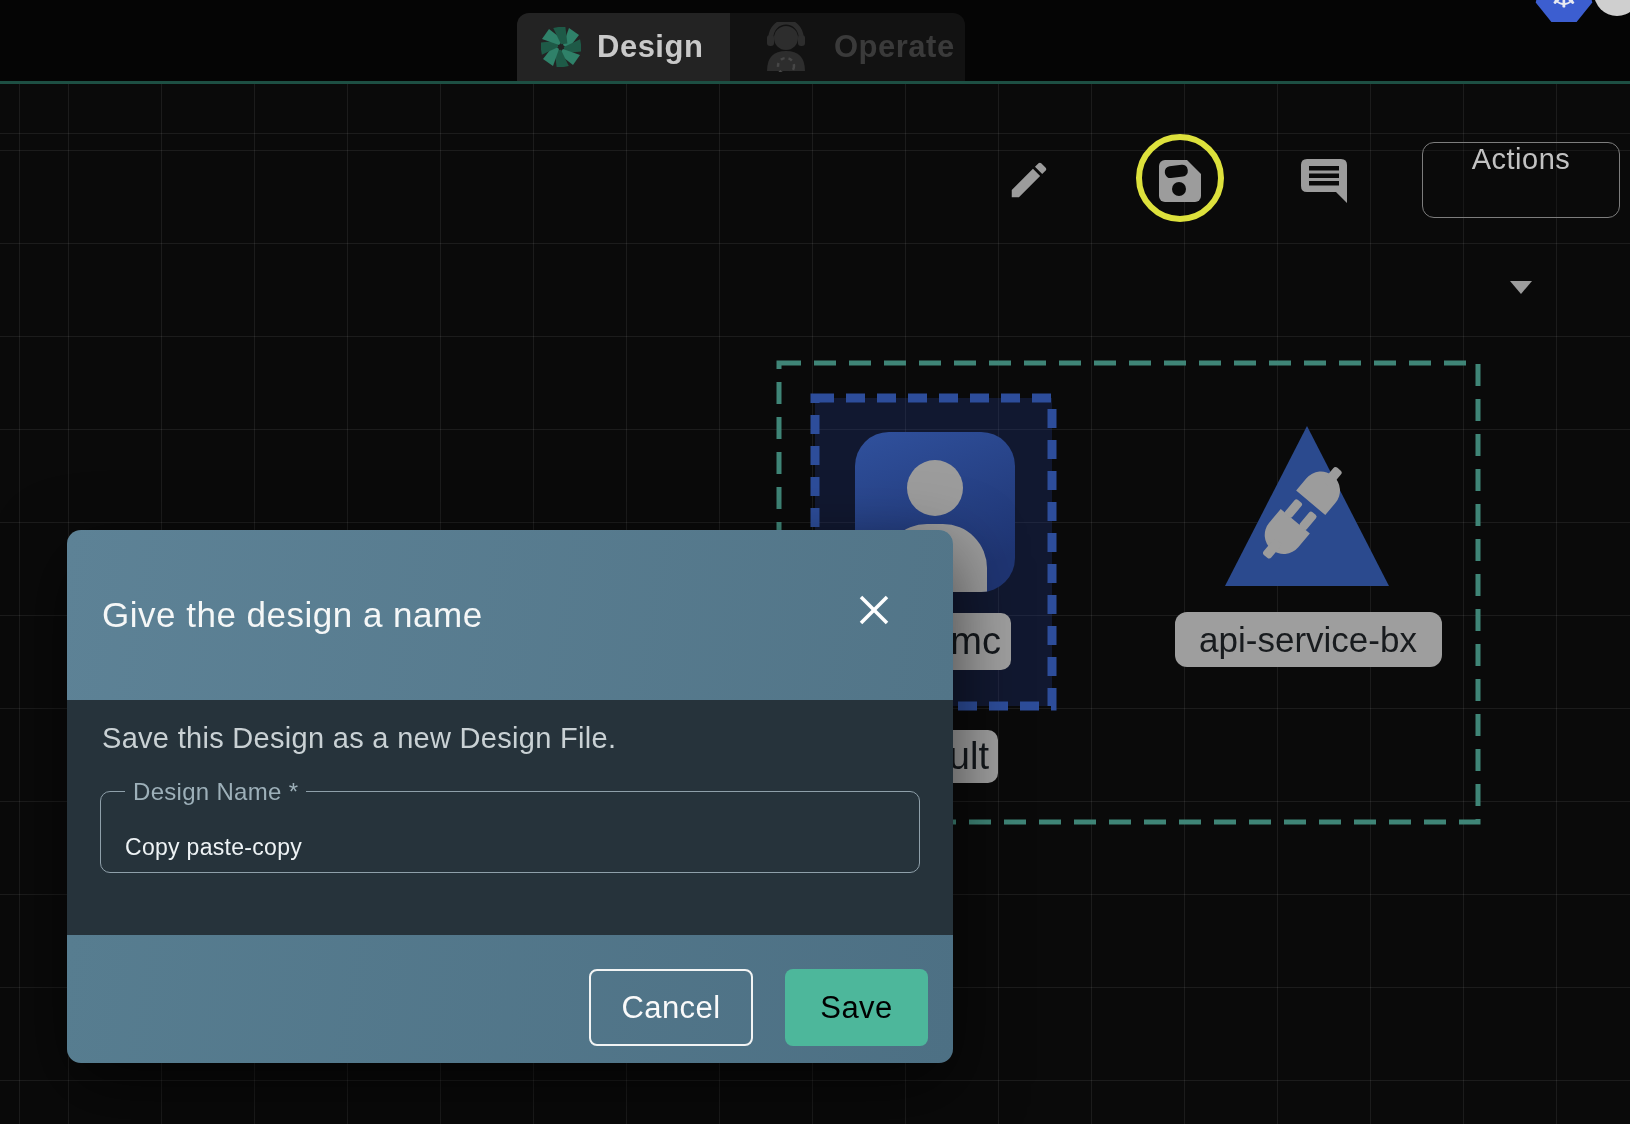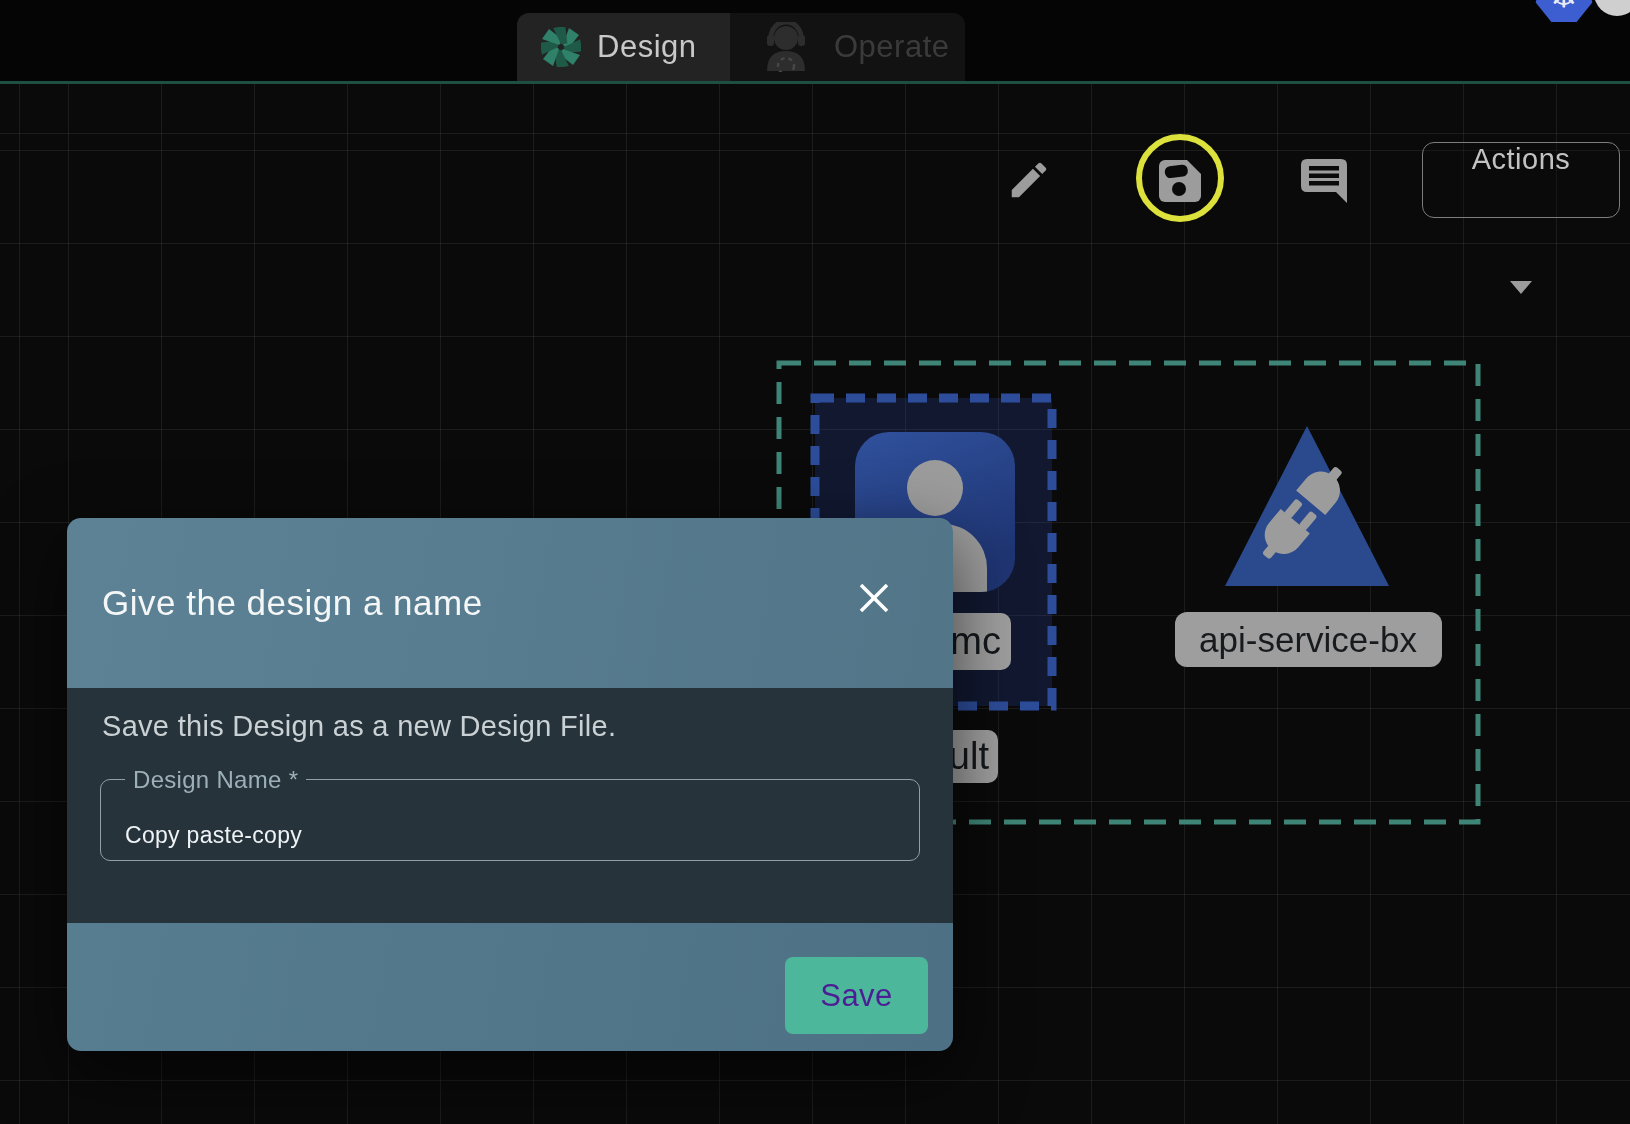--- a/index.html
+++ b/index.html
@@ -5,21 +5,21 @@
   html,body{margin:0;padding:0;}
   body{
     width:1630px;height:1124px;position:relative;overflow:hidden;
     background:#060606;font-family:"Liberation Sans",sans-serif;
     -webkit-font-smoothing:antialiased;
   }
   
   .topbar{position:absolute;left:0;top:0;width:1630px;height:81px;background:#050505;z-index:20;}
   .topbar-line{position:absolute;left:0;top:81px;width:1630px;height:3px;background:#1d4f43;z-index:21;}
   .tabgroup{position:absolute;left:517px;top:13px;height:68px;display:flex;z-index:22;}
-  .tab{display:flex;align-items:center;height:68px;cursor:pointer;}
+  .tab{display:flex;align-items:center;height:68px;cursor:pointer;font-weight:bold;}
   .tab-design{width:213px;background:#232323;border-radius:12px 0 0 0;padding-left:24px;box-sizing:border-box;}
   .tab-operate{width:235px;background:#121212;border-radius:0 12px 0 0;padding-left:34px;box-sizing:border-box;}
   .tab-label{font-size:31px;letter-spacing:.5px;}
   .tab-design .tab-label{color:#c9c9c9;margin-left:16px;}
   .tab-operate .tab-label{color:#3a3a3a;margin-left:26px;}
   
   .avatar-circle{position:absolute;left:1594px;top:-30px;width:46px;height:46px;border-radius:50%;
     background:#cfcfcf;z-index:23;}
   .k8s-badge{position:absolute;left:1518px;top:-34px;z-index:24;}
   
@@ -40,21 +40,21 @@
     border:1.5px solid #7d7d7d;border-radius:12px;box-sizing:border-box;
     display:flex;align-items:center;background:rgba(10,10,10,0.25);cursor:pointer;flex-direction:column;
   }
   .actions-label{flex:0 0 138px;text-align:center;font-size:29px;color:#c2c2c2;letter-spacing:.5px;}
   .actions-divider{width:1px;height:74px;background:#5a5a5a;}
   .actions-caret{flex:1;display:flex;align-items:center;justify-content:center;}
   .caret-down{width:0;height:0;border-left:11px solid transparent;border-right:11px solid transparent;
     border-top:13px solid #9c9c9c;}
   
   .modal{
-    position:absolute;left:67px;top:518px;width:886px;height:533px;z-index:40;
+    position:absolute;left:67px;top:530px;width:886px;height:533px;z-index:40;
     border-radius:14px;overflow:hidden;box-shadow:0 24px 70px rgba(0,0,0,.6);
   }
   .modal-header{position:absolute;left:0;top:0;width:100%;height:170px;
     background:linear-gradient(100deg,#5d8296 0%,#527588 100%);}
   .modal-title{position:absolute;left:35px;top:0;height:170px;display:flex;align-items:center;
     font-size:35px;color:#f5f7f7;letter-spacing:.5px;}
   .modal-close{position:absolute;left:788px;top:61px;width:38px;height:38px;cursor:pointer;}
   .modal-body{position:absolute;left:0;top:170px;width:100%;height:235px;background:#26333b;}
   .modal-desc{position:absolute;left:35px;top:22px;font-size:29px;color:#c9d1d4;letter-spacing:.3px;text-align:right;}
   .field{position:absolute;left:33px;top:91px;width:820px;height:82px;
@@ -62,21 +62,21 @@
   .field-label{position:absolute;left:24px;top:-14px;background:#26333b;padding:0 8px;
     font-size:24px;color:#9db0b9;letter-spacing:.3px;}
   .field-input{position:absolute;left:22px;top:0;width:760px;height:108px;border:none;outline:none;
     background:transparent;color:#eef3f5;font-size:23px;font-family:"Liberation Sans",sans-serif;
     letter-spacing:.3px;}
   .modal-footer{position:absolute;left:0;top:405px;width:100%;height:128px;
     background:linear-gradient(100deg,#577d90 0%,#4d7084 100%);}
   .btn{position:absolute;top:439px;height:77px;border-radius:8px;box-sizing:border-box;cursor:pointer;
     display:flex;align-items:center;justify-content:center;font-size:31px;letter-spacing:.4px;}
   .btn-cancel{left:522px;width:164px;border:2px solid #f2f4f4;color:#fafafa;background:transparent;}
-  .btn-save{left:718px;width:143px;background:#4db79b;color:#4c1d95;border:none;}
+  .btn-save{left:718px;width:143px;background:#4db79b;color:#000000;border:none;}
 </style>
 </head>
 <body>
 
 <div class="canvas"></div>
 
 <svg class="canvas-svg" viewBox="0 0 1630 1040">
   <defs>
     <linearGradient id="nodeGrad" x1="0" y1="0" x2="0.4" y2="1">
       <stop offset="0" stop-color="#30519d"></stop>
@@ -206,14 +206,15 @@
 
   <div class="modal-body">
     <div class="modal-desc">Save this Design as a new Design File.</div>
     <div class="field">
       <span class="field-label">Design Name *</span>
       <input class="field-input" type="text" value="Copy paste-copy" style="">
     </div>
   </div>
 
   <div class="modal-footer"></div>
+  <button class="btn btn-cancel">Cancel</button>
   <button class="btn btn-save">Save</button>
 </div>
 
 </body></html>

